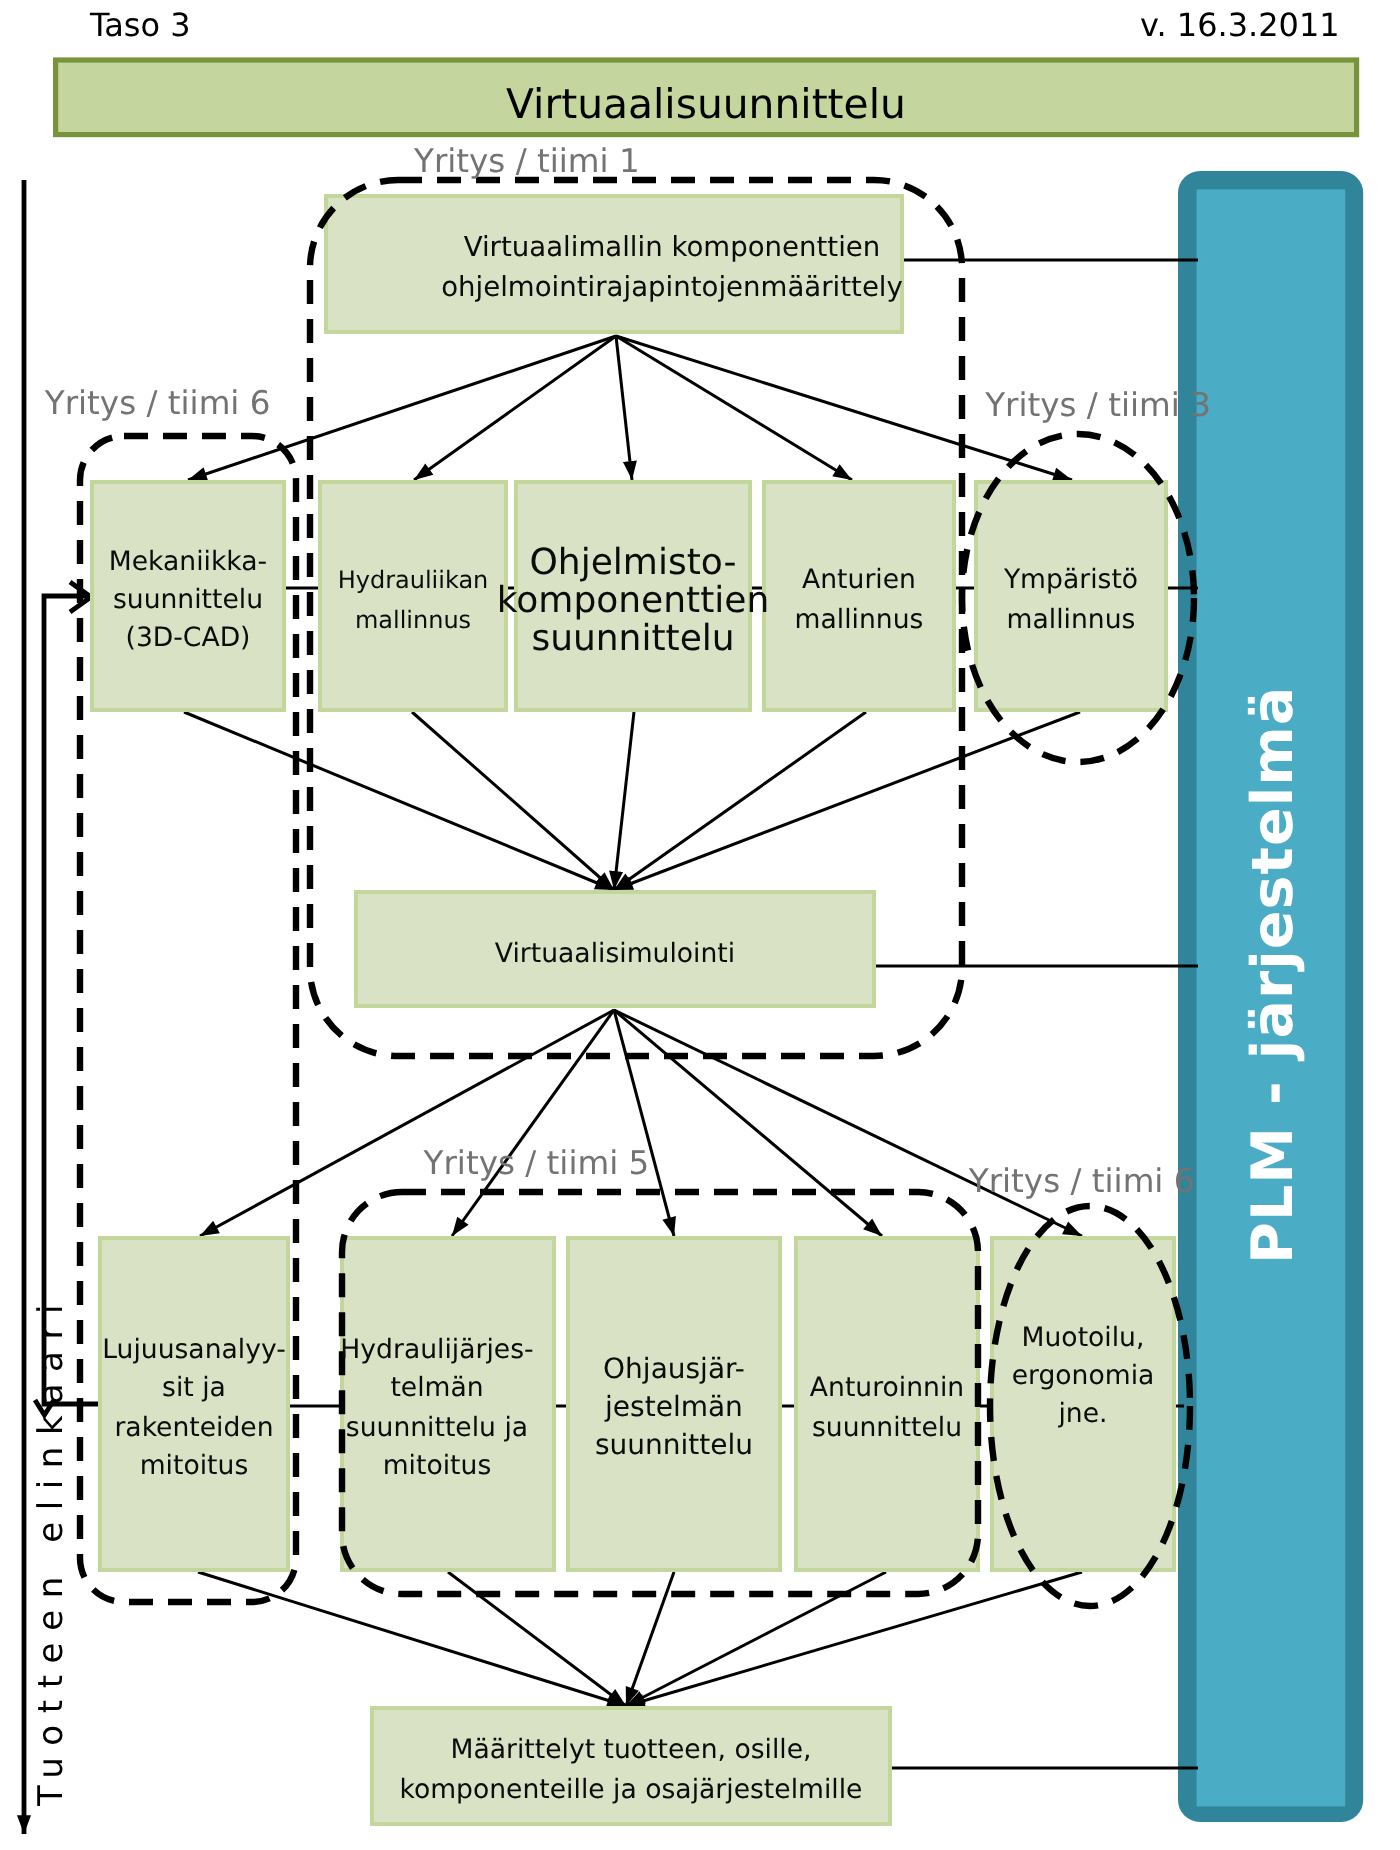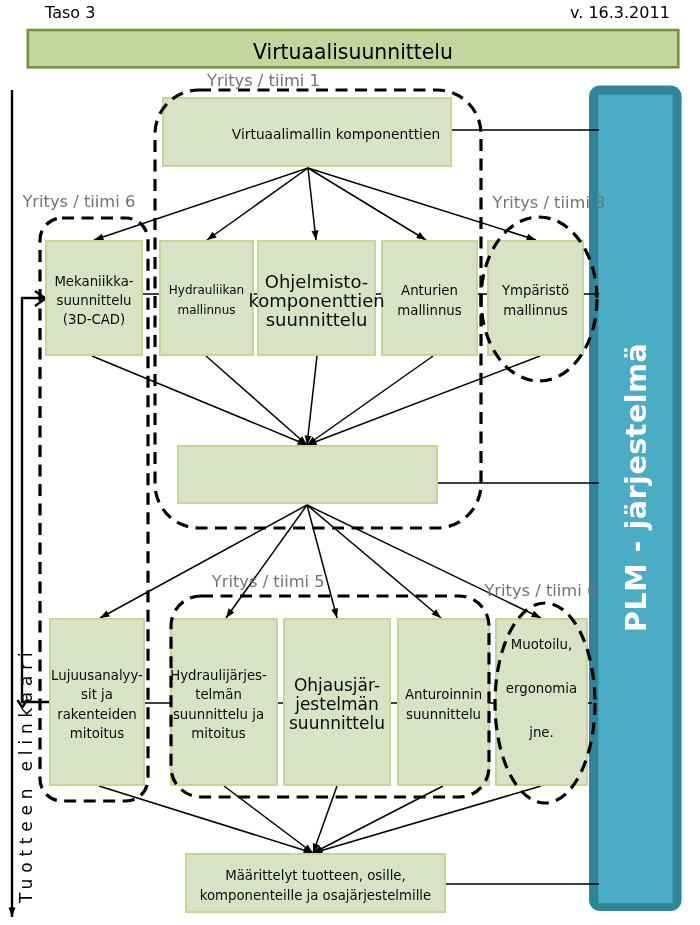--- a/index.html
+++ b/index.html
@@ -101,20 +101,21 @@
 <div style="position:absolute;left:15.5px;top:903px;width:0;height:0;">
       <div class="lifecycle-text" style="left:0;top:0;transform:rotate(-90deg);transform-origin:0 0;">Tuotteen elinkaari</div>
     </div>
 <div class="teamlbl" style="left:207px;top:71px;">Yritys / tiimi 1</div>
 <div class="teamlbl" style="left:22.4px;top:191.7px;">Yritys / tiimi 6</div>
 <div class="teamlbl" style="left:492.6px;top:193.4px;">Yritys / tiimi 3</div>
 <div class="teamlbl" style="left:211.8px;top:572.4px;">Yritys / tiimi 5</div>
 <div class="teamlbl" style="left:484.4px;top:580.6px;">Yritys / tiimi 6</div>
 <div class="boxtext" style="left:162px;top:97px;width:348px;height:70px;font-size:13.8px;">
       <span>Virtuaalimallin komponenttien</span>
+      <span>ohjelmointirajapintojenmäärittely</span>
     </div>
 <div class="boxtext" style="left:45px;top:240px;width:98px;height:116px;font-size:13.3px;">
       <span>Mekaniikka-</span>
       <span>suunnittelu</span>
       <span>(3D-CAD)</span>
     </div>
 <div class="boxtext" style="left:159px;top:240px;width:95px;height:116px;font-size:12px;">
       <span>Hydrauliikan</span>
       <span>mallinnus</span>
     </div>
@@ -124,42 +125,45 @@
       <span>suunnittelu</span>
     </div>
 <div class="boxtext" style="left:381px;top:240px;width:97px;height:116px;font-size:13.3px;">
       <span>Anturien</span>
       <span>mallinnus</span>
     </div>
 <div class="boxtext" style="left:487px;top:240px;width:97px;height:116px;font-size:13.3px;">
       <span>Ympäristö</span>
       <span>mallinnus</span>
     </div>
+<div class="boxtext" style="left:177px;top:445px;width:261px;height:59px;font-size:13.3px;">
+      <span>Virtuaalisimulointi</span>
+    </div>
 <div class="boxtext" style="left:49px;top:618px;width:96px;height:168px;font-size:13.3px;">
       <span>Lujuusanalyy-</span>
       <span>sit ja</span>
       <span>rakenteiden</span>
       <span>mitoitus</span>
     </div>
 <div class="boxtext" style="left:170px;top:618px;width:97px;height:168px;font-size:13.3px;">
       <span>Hydraulijärjes-</span>
       <span>telmän</span>
       <span>suunnittelu ja</span>
       <span>mitoitus</span>
     </div>
-<div class="boxtext" style="left:283px;top:618px;width:108px;height:168px;font-size:17px;">
+<div class="boxtext" style="left:283px;top:618px;width:108px;height:168px;font-size:14px;">
       <span>Ohjausjär-</span>
       <span>jestelmän</span>
       <span>suunnittelu</span>
     </div>
 <div class="boxtext" style="left:397px;top:618px;width:93px;height:168px;font-size:13.3px;">
       <span>Anturoinnin</span>
       <span>suunnittelu</span>
     </div>
-<div class="boxtext" style="left:495px;top:618px;width:93px;height:136px;font-size:13.3px;gap:25px;">
+<div class="boxtext" style="left:495px;top:618px;width:93px;height:136px;font-size:13.3px;">
       <span>Muotoilu,</span>
       <span>ergonomia</span>
       <span>jne.</span>
     </div>
 <div class="boxtext" style="left:185px;top:853px;width:261px;height:60px;font-size:13.3px;">
       <span>Määrittelyt tuotteen, osille,</span>
       <span>komponenteille ja osajärjestelmille</span>
     </div>
 </div>
 

